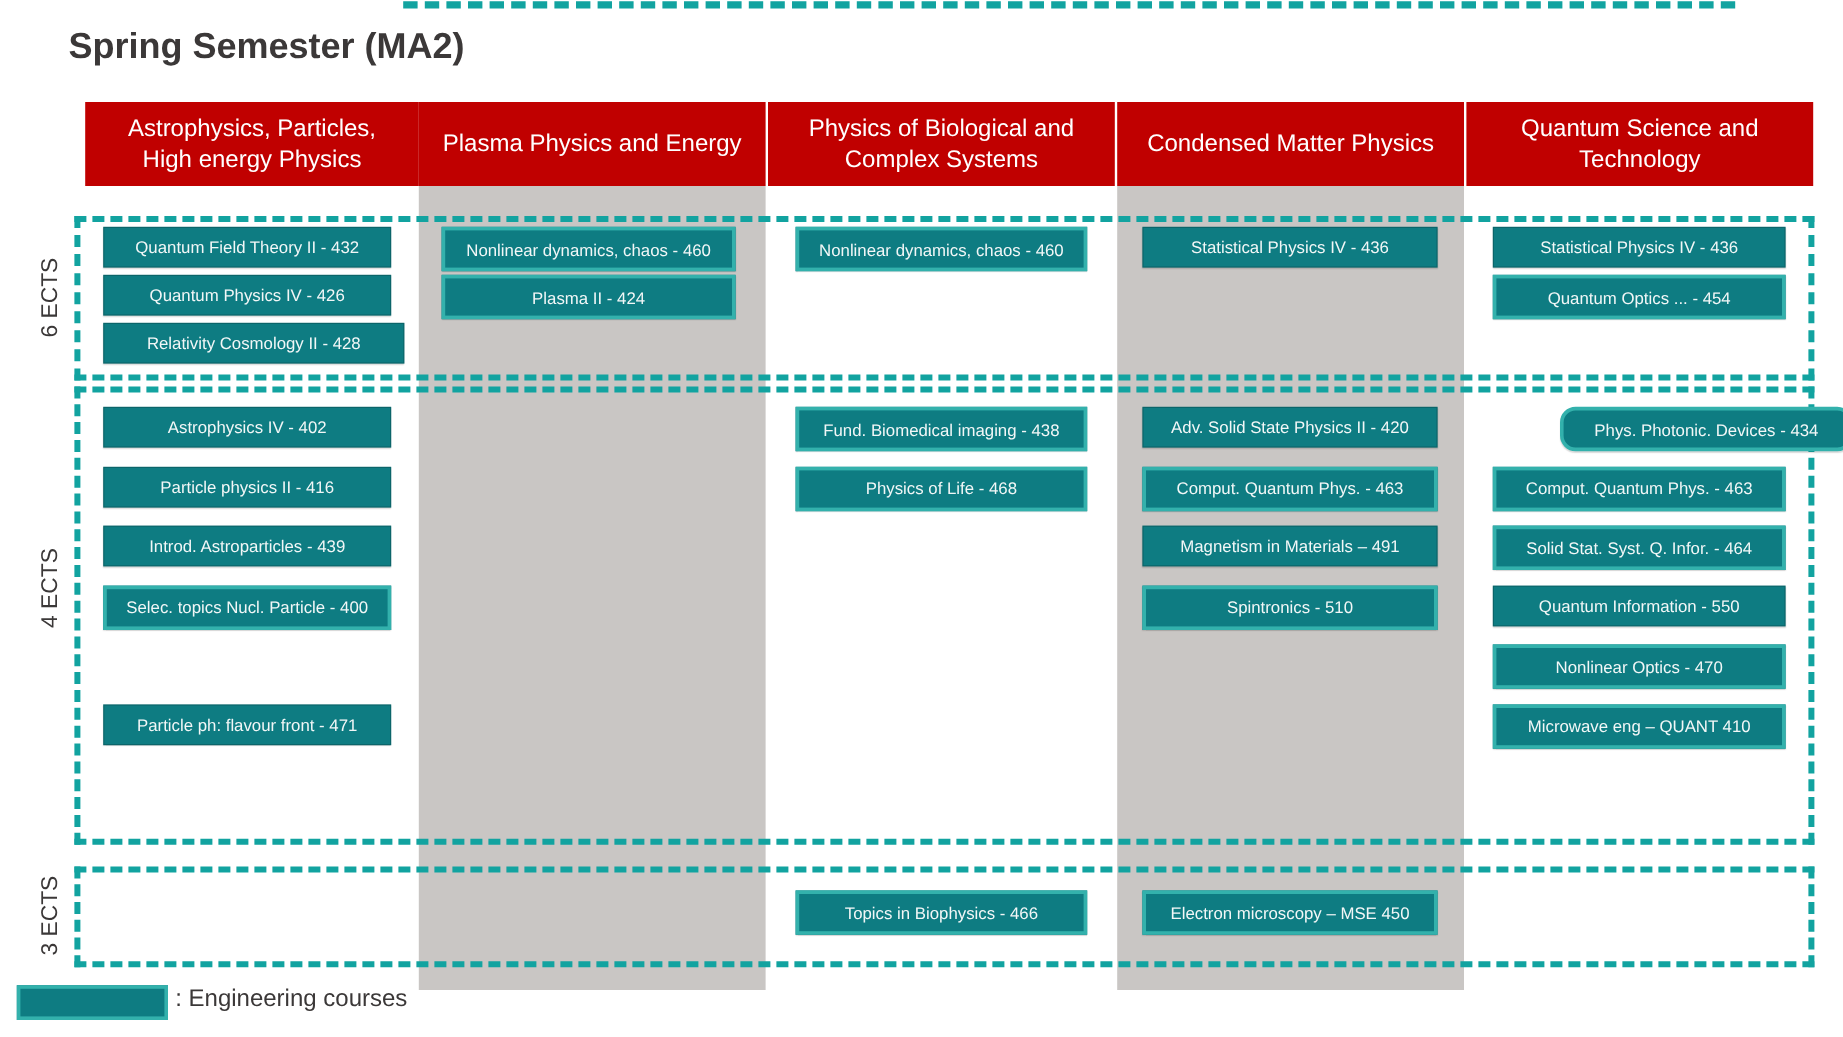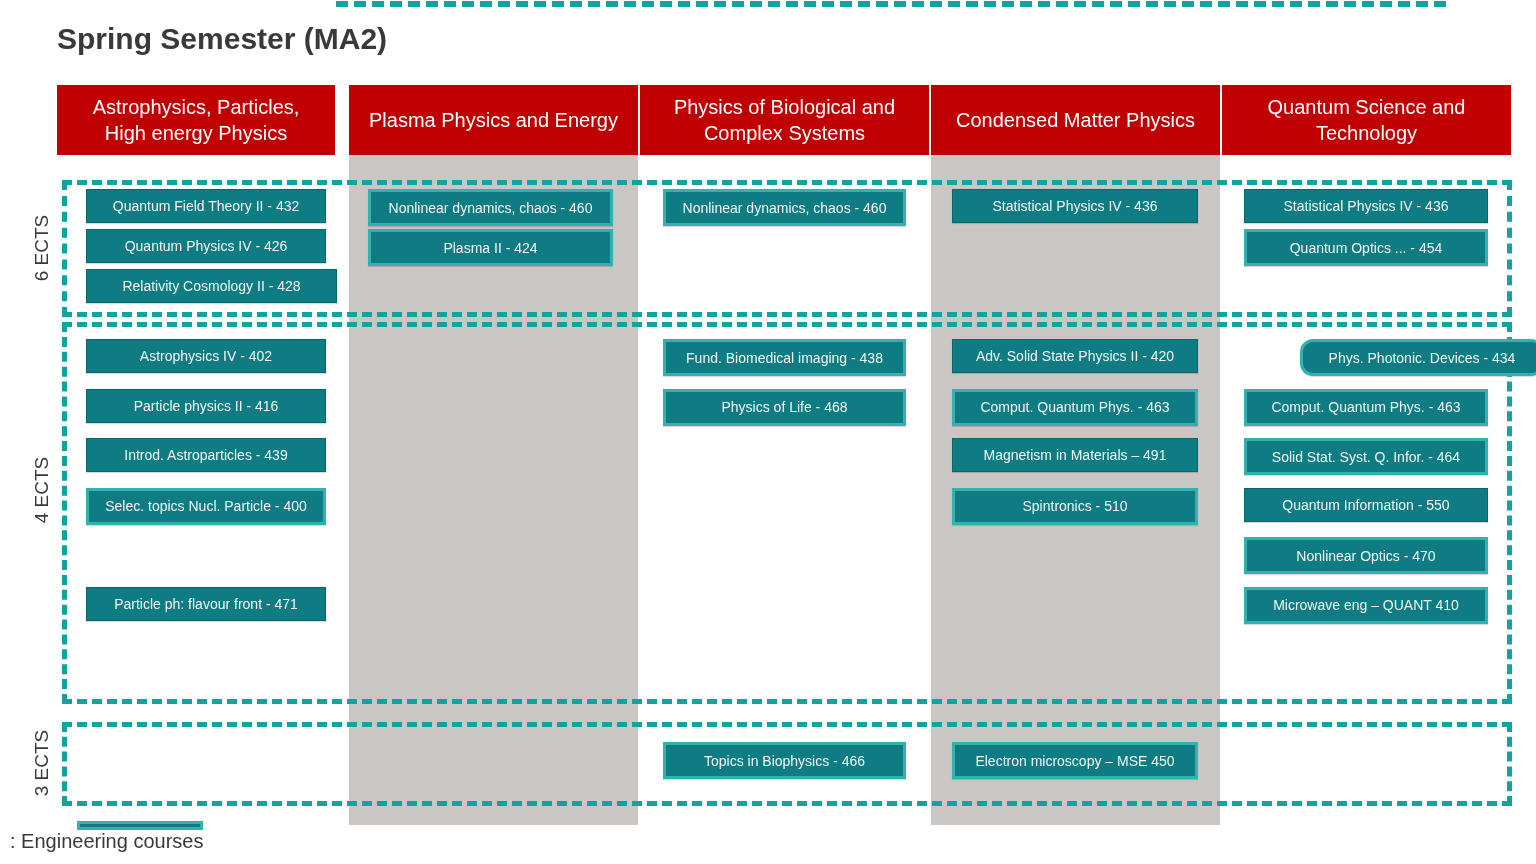--- a/index.html
+++ b/index.html
@@ -60,22 +60,22 @@
     box-sizing:border-box;
     border:1px solid rgba(0,0,0,0.18);
     box-shadow:0 1px 1px rgba(0,0,0,0.15);
     z-index:3;
   }
   .course.eng{
     border:3px solid var(--engborder);
     height:37px;
   }
   .legend{
-    position:absolute;left:4px;top:821px;height:32px;
-    display:flex;align-items:flex-end;z-index:4;flex-direction:column;
+    position:absolute;left:14px;top:821px;height:32px;
+    display:flex;align-items:flex-start;z-index:4;
   }
   .legend-swatch{
     width:126px;height:29px;
     background:var(--teal);
     border:3px solid var(--engborder);
     box-sizing:border-box;
   }
   .legend-label{
     margin-left:6px;
     font-size:20px;color:var(--ink);
@@ -86,21 +86,21 @@
 
 <div id="stage">
 
   <div class="top-dash"></div>
 
   <div class="title">Spring Semester (MA2)</div>
 
   <div class="grayband" style="left:349px;width:289px;"></div>
   <div class="grayband" style="left:931px;width:289px;"></div>
 
-  <div class="colheader" style="left:57px;width:278px;">Astrophysics, Particles, High energy Physics</div>
+  <div class="colheader" style="left:71px;width:278px;">Astrophysics, Particles, High energy Physics</div>
   <div class="colheader" style="left:349px;width:289px;">Plasma Physics and Energy</div>
   <div class="colheader" style="left:640px;width:289px;">Physics of Biological and Complex Systems</div>
   <div class="colheader" style="left:931px;width:289px;">Condensed Matter Physics</div>
   <div class="colheader" style="left:1222px;width:289px;">Quantum Science and Technology</div>
 
   <div class="ectsband" id="band6"></div>
   <div class="ectsband" id="band4"></div>
   <div class="ectsband" id="band3"></div>
 
   <div class="ects-label" style="left:9px;top:237px;">6 ECTS</div>

